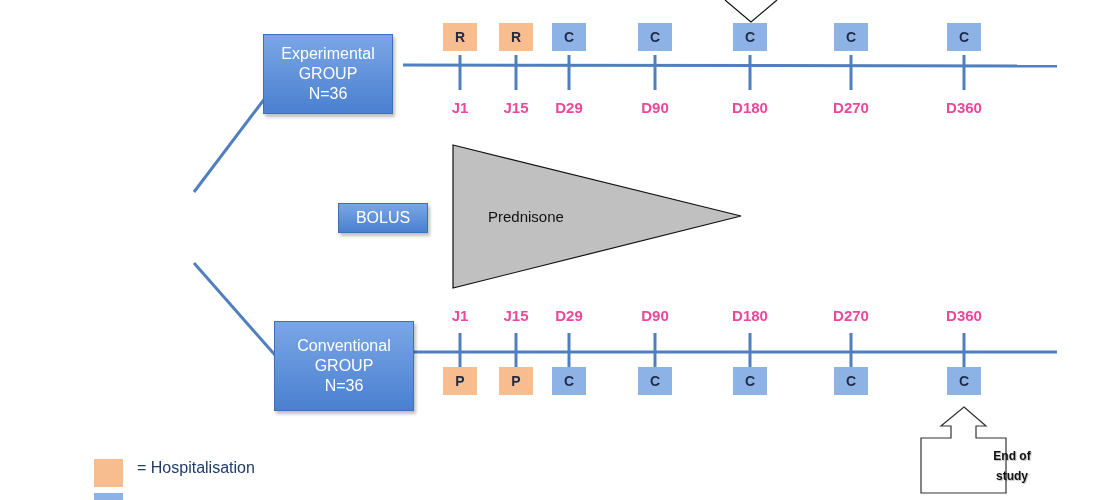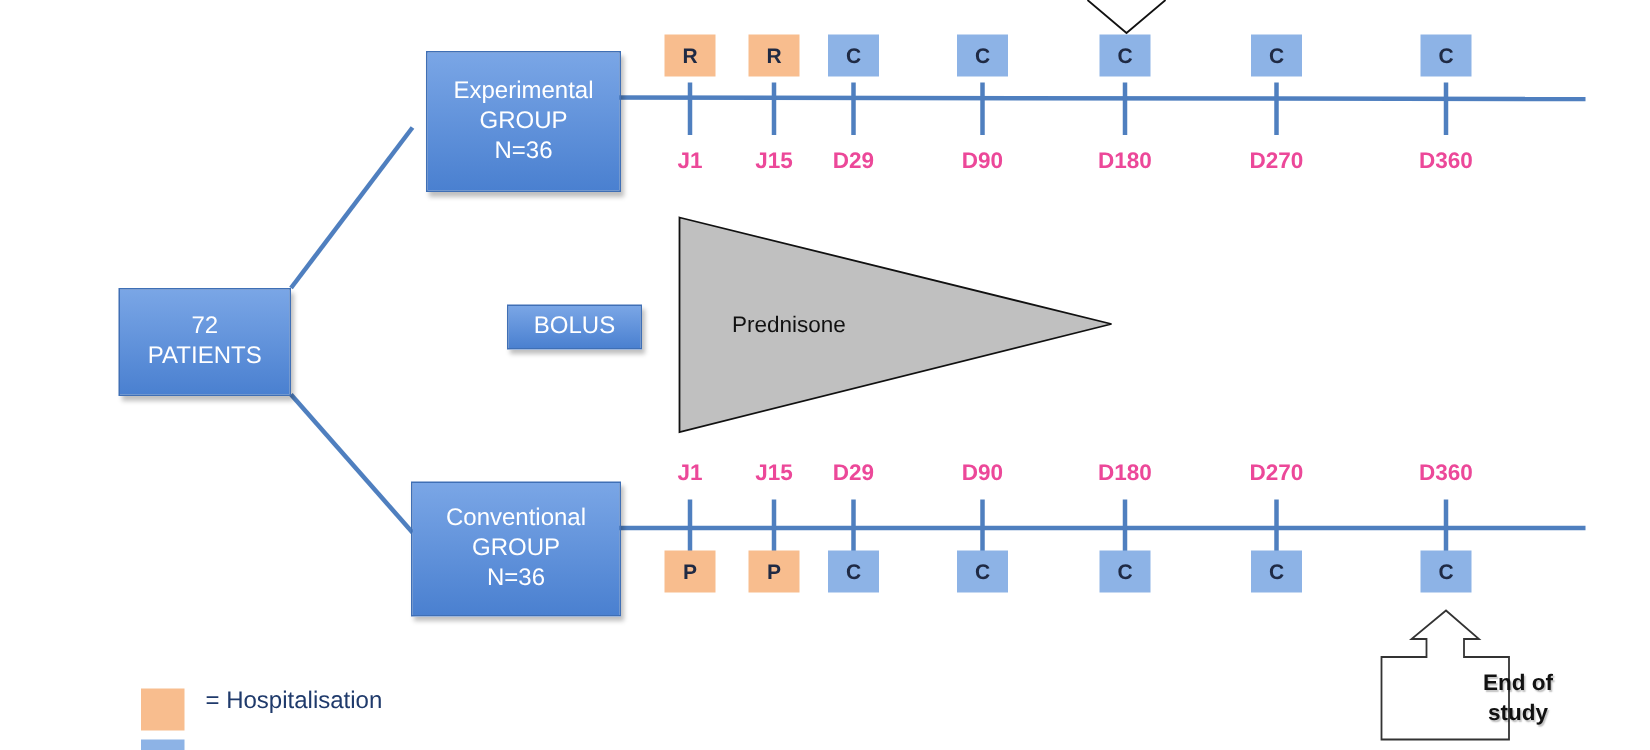--- a/index.html
+++ b/index.html
@@ -20,21 +20,21 @@
     font-weight: bold; font-size: 14px; color: #1f2a44;
   }
   .marker.orange { background: #f8bd8e; }
   .marker.blue { background: #8db3e6; }
   .tick-label {
     position: absolute; width: 60px; margin-left: -30px; text-align: center;
     font-weight: bold; font-size: 15px; color: #ec4899;
   }
   .legend-swatch { position: absolute; width: 29px; height: 28px; }
   .legend-text { position: absolute; font-size: 16px; color: #1f3a6b; }
-  .end-label { position: absolute; font-weight: bold; font-size: 15px; text-align: center; color:#111; width: 86px; line-height: 20px; text-shadow: 1px 1px 1px rgba(0,0,0,0.25); padding-left: 48px;}
+  .end-label { position: absolute; font-weight: bold; font-size: 12px; text-align: center; color:#111; width: 86px; line-height: 20px; text-shadow: 1px 1px 1px rgba(0,0,0,0.25); padding-left: 48px;}
   .pred-label { position:absolute; font-size: 15px; color:#111; }
 </style>
 </head>
 <body>
 
 <div id="stage">
   <svg id="lines" width="1100" height="500" style="position:absolute;left:0;top:0;">
     <line x1="194" y1="192" x2="275" y2="85" stroke="#4f7fbf" stroke-width="3"></line>
     <line x1="194" y1="263" x2="275" y2="355" stroke="#4f7fbf" stroke-width="3"></line>
     <line x1="403" y1="65" x2="1057" y2="66" stroke="#4f7fbf" stroke-width="3"></line>
@@ -53,26 +53,22 @@
         <line x1="851" x2="851" y1="55" y2="90" stroke="#4f7fbf" stroke-width="3"></line>
         <line x1="851" x2="851" y1="333" y2="370" stroke="#4f7fbf" stroke-width="3"></line>
         <line x1="964" x2="964" y1="55" y2="90" stroke="#4f7fbf" stroke-width="3"></line>
         <line x1="964" x2="964" y1="333" y2="370" stroke="#4f7fbf" stroke-width="3"></line>
       </g>
     <polygon points="453,145 741,216 453,288" fill="#c0c0c0" stroke="#111" stroke-width="1.2"></polygon>
     <polyline points="725,0 751,22 777,0" fill="none" stroke="#111" stroke-width="1.2"></polyline>
     <path d="M964,407 L986,426 L976,426 L976,438 L1006,438 L1006,493 L921,493 L921,438 L951,438 L951,426 L941,426 Z" fill="#ffffff" stroke="#333" stroke-width="1.2"></path>
   </svg>
 
-  <div class="bluebox" style="left:79px;top:192px;width:115px;height:72px;">
-    <span>72</span>
-    <span>PATIENTS</span>
-  </div>
 
-  <div class="bluebox" style="left:284px;top:34px;width:130px;height:94px;">
+  <div class="bluebox" style="left:263px;top:34px;width:130px;height:80px;">
     <span>Experimental</span>
     <span>GROUP</span>
     <span>N=36</span>
   </div>
 
   <div class="bluebox" style="left:274px;top:321px;width:140px;height:90px;">
     <span>Conventional</span>
     <span>GROUP</span>
     <span>N=36</span>
   </div>

